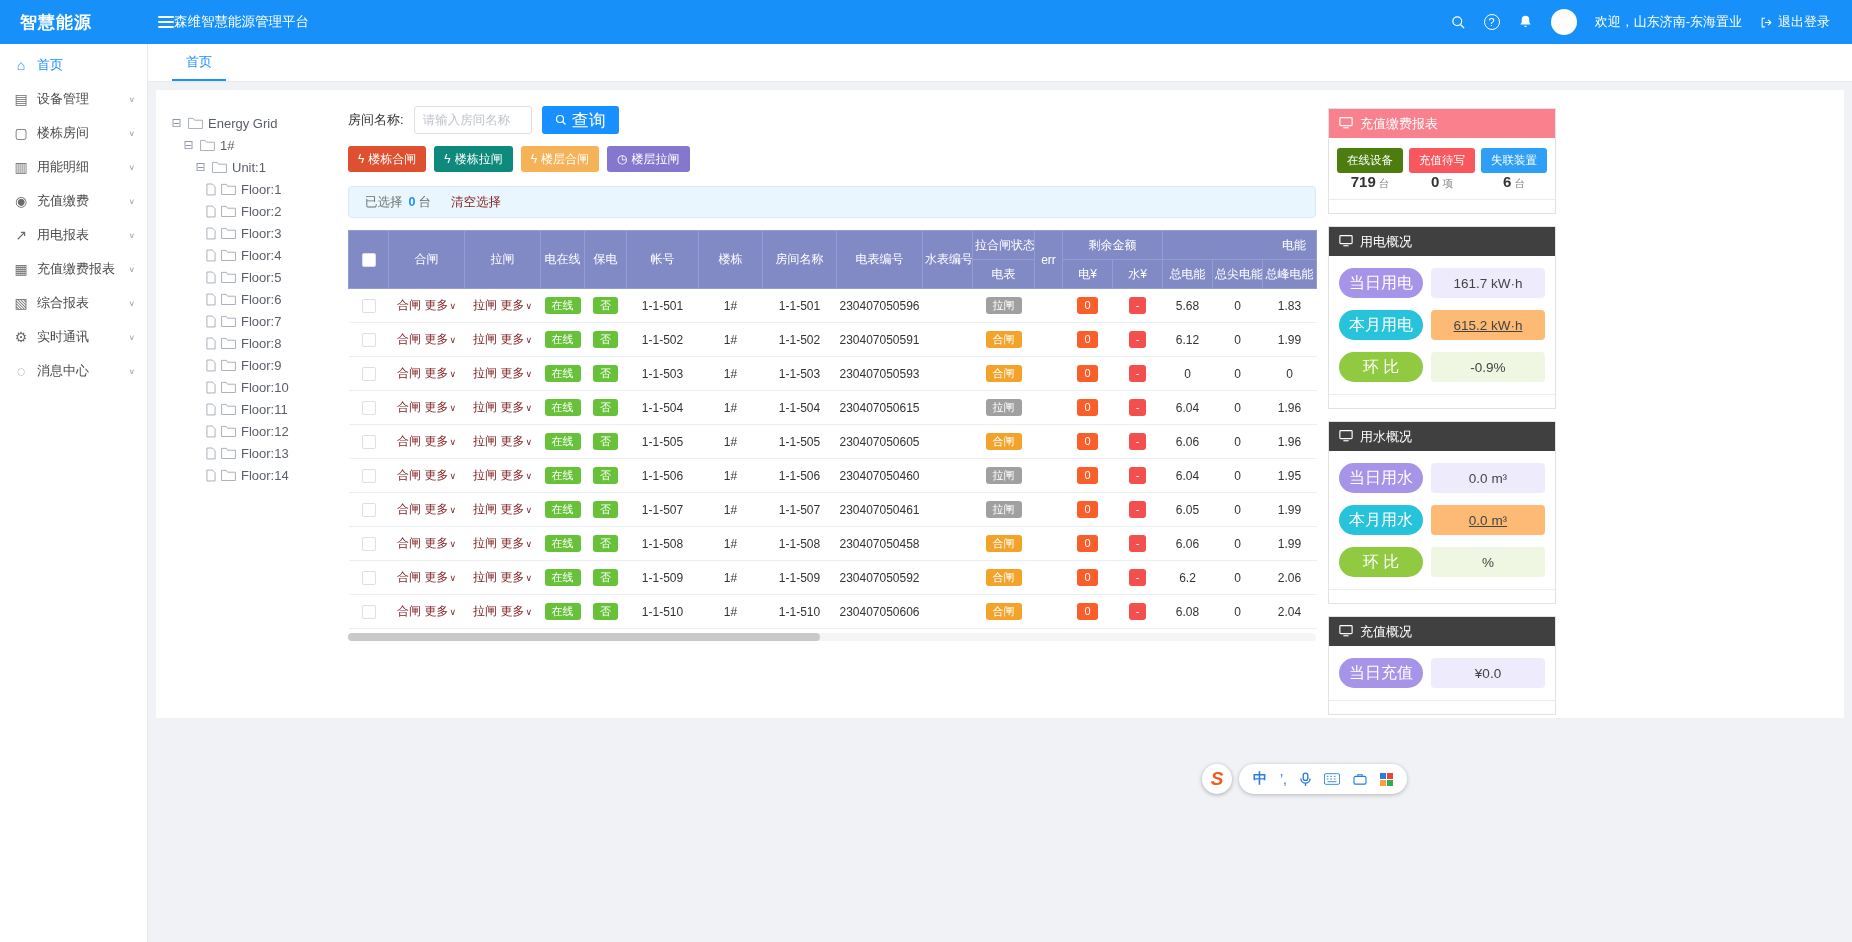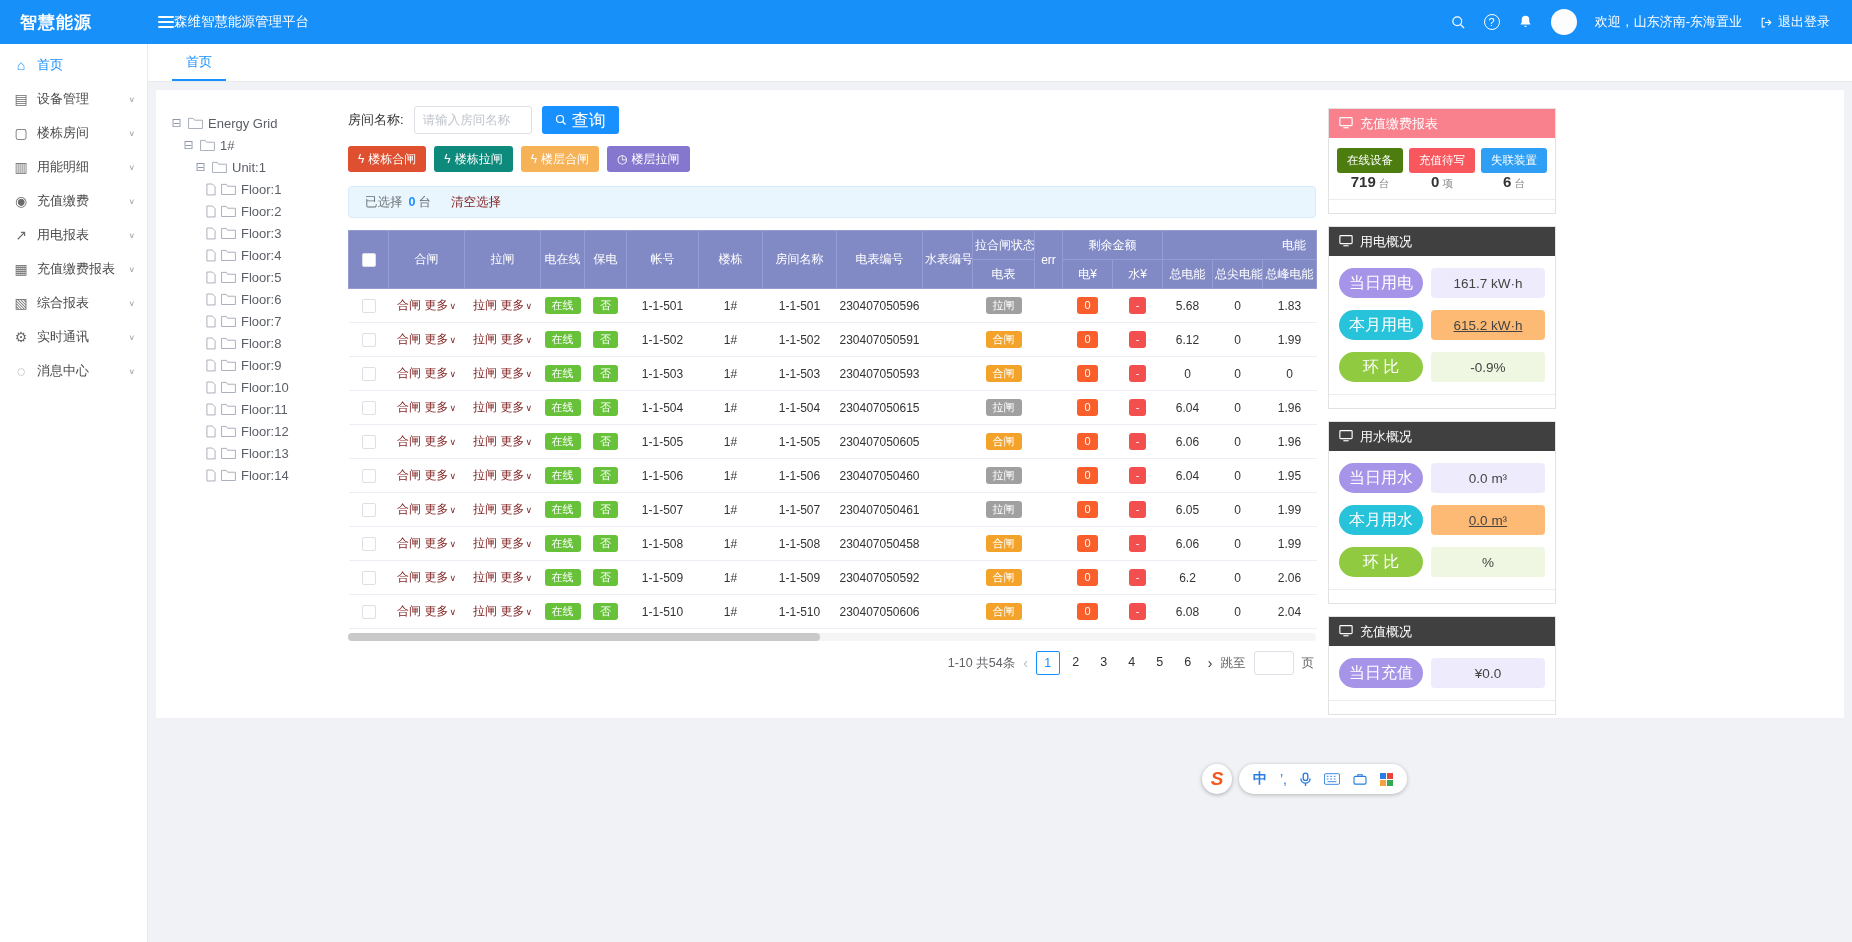--- a/index.html
+++ b/index.html
@@ -704,36 +704,20 @@
     <td>0</td>
     <td>2.04</td>
   </tr>
               </tbody>
           </table>
 
           <div class="hscroll">
             <div class="thumb"></div>
           </div>
 
-          <div class="pagination">
-            <span>1-10 共54条</span>
-            <span class="page-nav">‹</span>
-            <span class="page-list">
-                <span class="page-btn current">1</span>
-                <span class="page-btn">2</span>
-                <span class="page-btn">3</span>
-                <span class="page-btn">4</span>
-                <span class="page-btn">5</span>
-                <span class="page-btn">6</span>
-              </span>
-            <span class="page-next">›</span>
-            <span>跳至</span>
-            <input class="jump-input" style="">
-            <span>页</span>
-          </div>
         </div>
 
         <div class="right-panel">
           <div class="card">
             <div class="card-header pink">
               <span>
                 <svg width="14" height="13" viewBox="0 0 16 14" fill="none" stroke="#fff" stroke-width="1.3">
                     <rect x="1" y="1.5" width="14" height="9" rx="1"></rect>
                     <line x1="5" y1="13" x2="11" y2="13"></line>
                   </svg>

